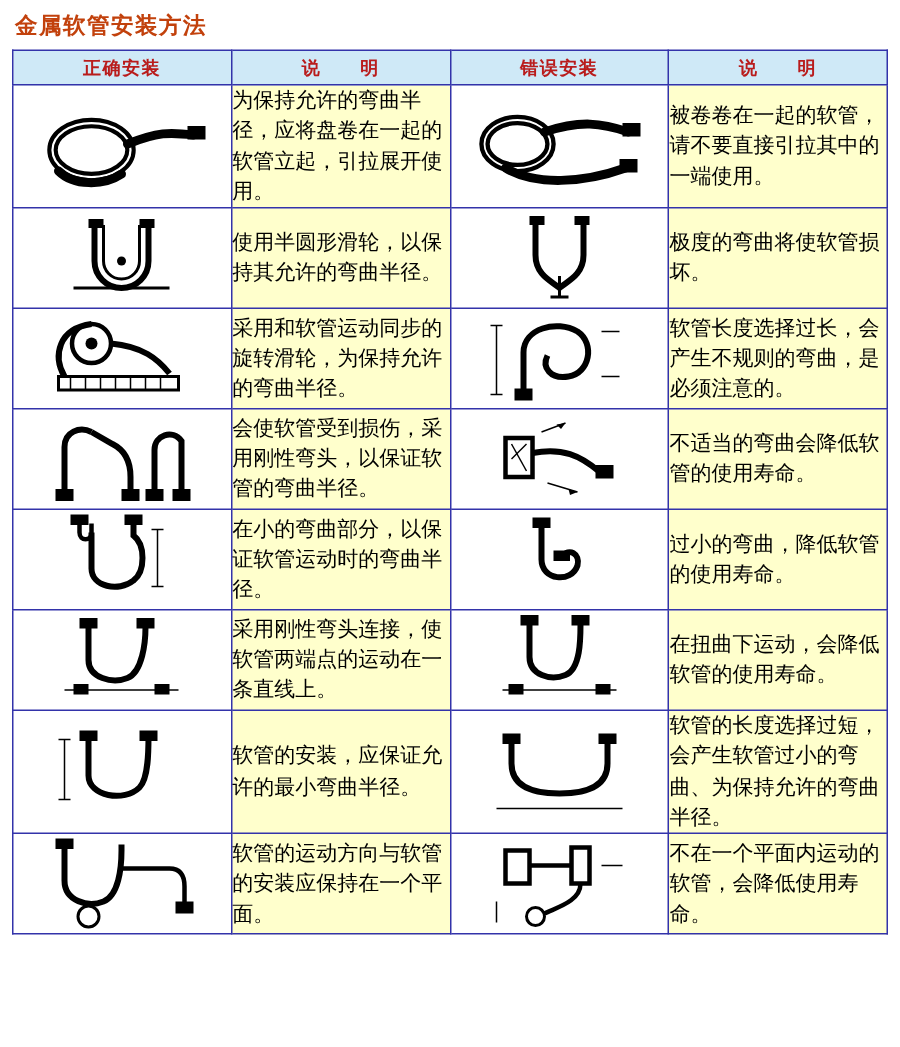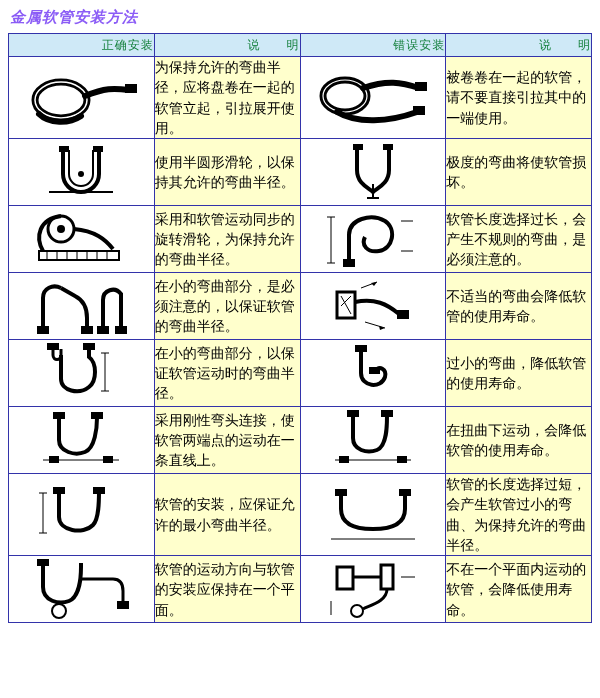--- a/index.html
+++ b/index.html
@@ -19,41 +19,40 @@
     height: 698px;
     position: relative;
     box-sizing: border-box;
     padding: 6px 8px 0 8px;
   }
   .title {
     font-size: 15px;
     font-weight: bold;
     letter-spacing: 1px;
     margin: 2px 0 6px 2px;
-    color: #8b5cf6;
-    font-style: italic;
+    color: #c2410c;
   }
   table.main {
     border-collapse: collapse;
     width: 584px;
     table-layout: fixed;
     border: 1px solid #2222aa;
   }
   table.main td, table.main th {
     border: 1px solid #3333aa;
     padding: 0;
     vertical-align: middle;
   }
   th.hdr {
     background: #cfe9f7;
-    color: #15803d;
+    color: #b91c1c;
     font-size: 12px;
-    font-weight: normal;
+    font-weight: bold;
     height: 22px;
-    text-align: right;
+    text-align: center;
     letter-spacing: 1px;
   }
   td.fig {
     background: #ffffff;
     width: 146px;
     height: 66px;
     text-align: center;
   }
   td.desc {
     background: #ffffcc;
@@ -189,21 +188,21 @@
               <path d="M34 56 L34 24 C34 14, 44 10, 52 14" fill="none" stroke="#000" stroke-width="4"></path>
               <path d="M52 14 L66 22 C74 26, 78 34, 78 44 L78 56" fill="none" stroke="#000" stroke-width="4"></path>
               <path d="M94 56 L94 26 C94 16, 106 12, 112 20 L112 56" fill="none" stroke="#000" stroke-width="4"></path>
               <rect x="28" y="52" width="12" height="8" fill="#000"></rect>
               <rect x="72" y="52" width="12" height="8" fill="#000"></rect>
               <rect x="88" y="52" width="12" height="8" fill="#000"></rect>
               <rect x="106" y="52" width="12" height="8" fill="#000"></rect>
             </svg>
           </span>
         </td>
-        <td class="desc">在小的弯曲部分，是必须注意的，以保证软管的弯曲半径。</td>
+        <td class="desc">会使软管受到损伤，采用刚性弯头，以保证软管的弯曲半径。</td>
         <td class="fig">
           <span class="svgwrap">
             <svg viewBox="0 0 144 64" width="144" height="64">
               <rect x="36" y="18" width="18" height="26" fill="none" stroke="#000" stroke-width="3"></rect>
               <line x1="40" y1="22" x2="50" y2="40" stroke="#000" stroke-width="1"></line>
               <line x1="40" y1="32" x2="50" y2="22" stroke="#000" stroke-width="1"></line>
               <path d="M54 28 C 74 24, 86 30, 98 40" fill="none" stroke="#000" stroke-width="4"></path>
               <rect x="96" y="36" width="12" height="9" fill="#000"></rect>
               <line x1="60" y1="14" x2="76" y2="8" stroke="#000" stroke-width="1"></line>
               <path d="M76 8 l-6 1 l3 3 z" fill="#000"></path>

